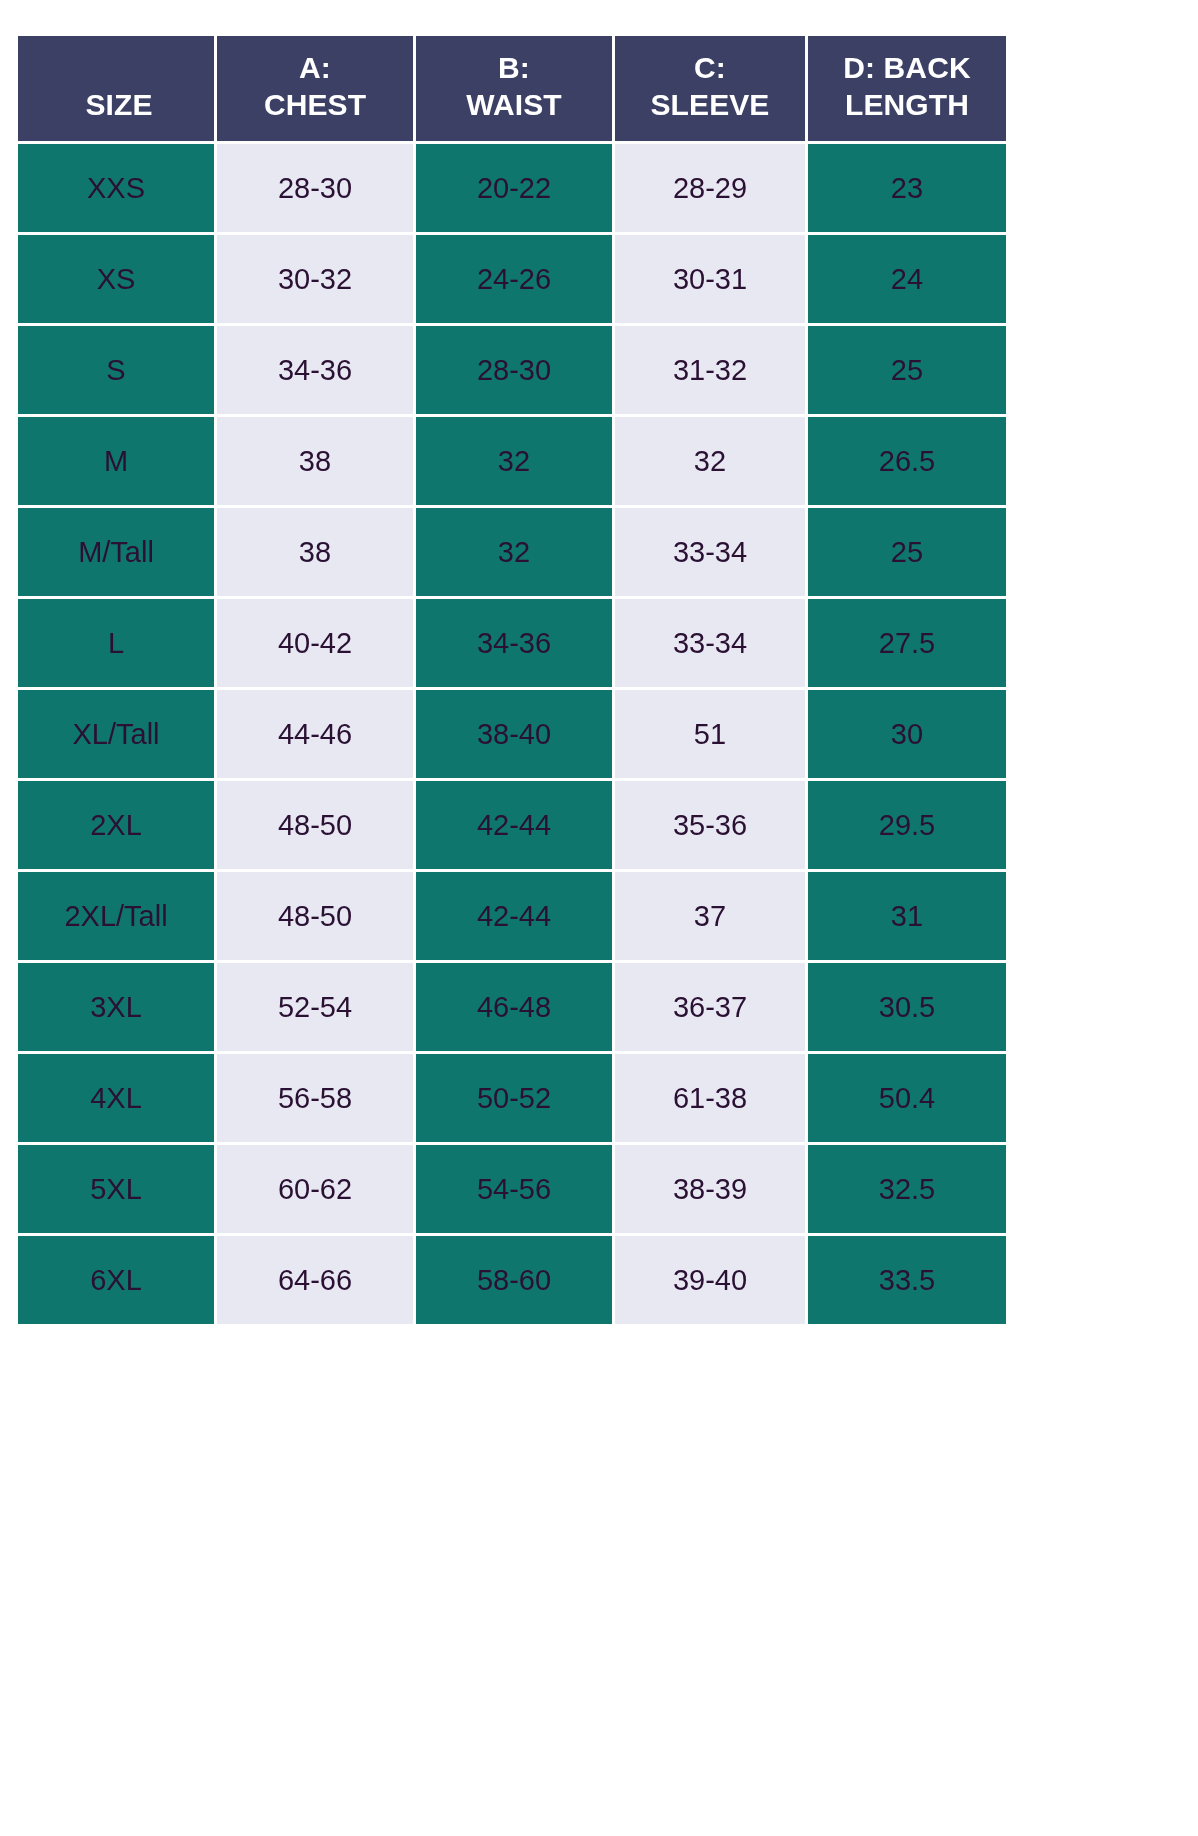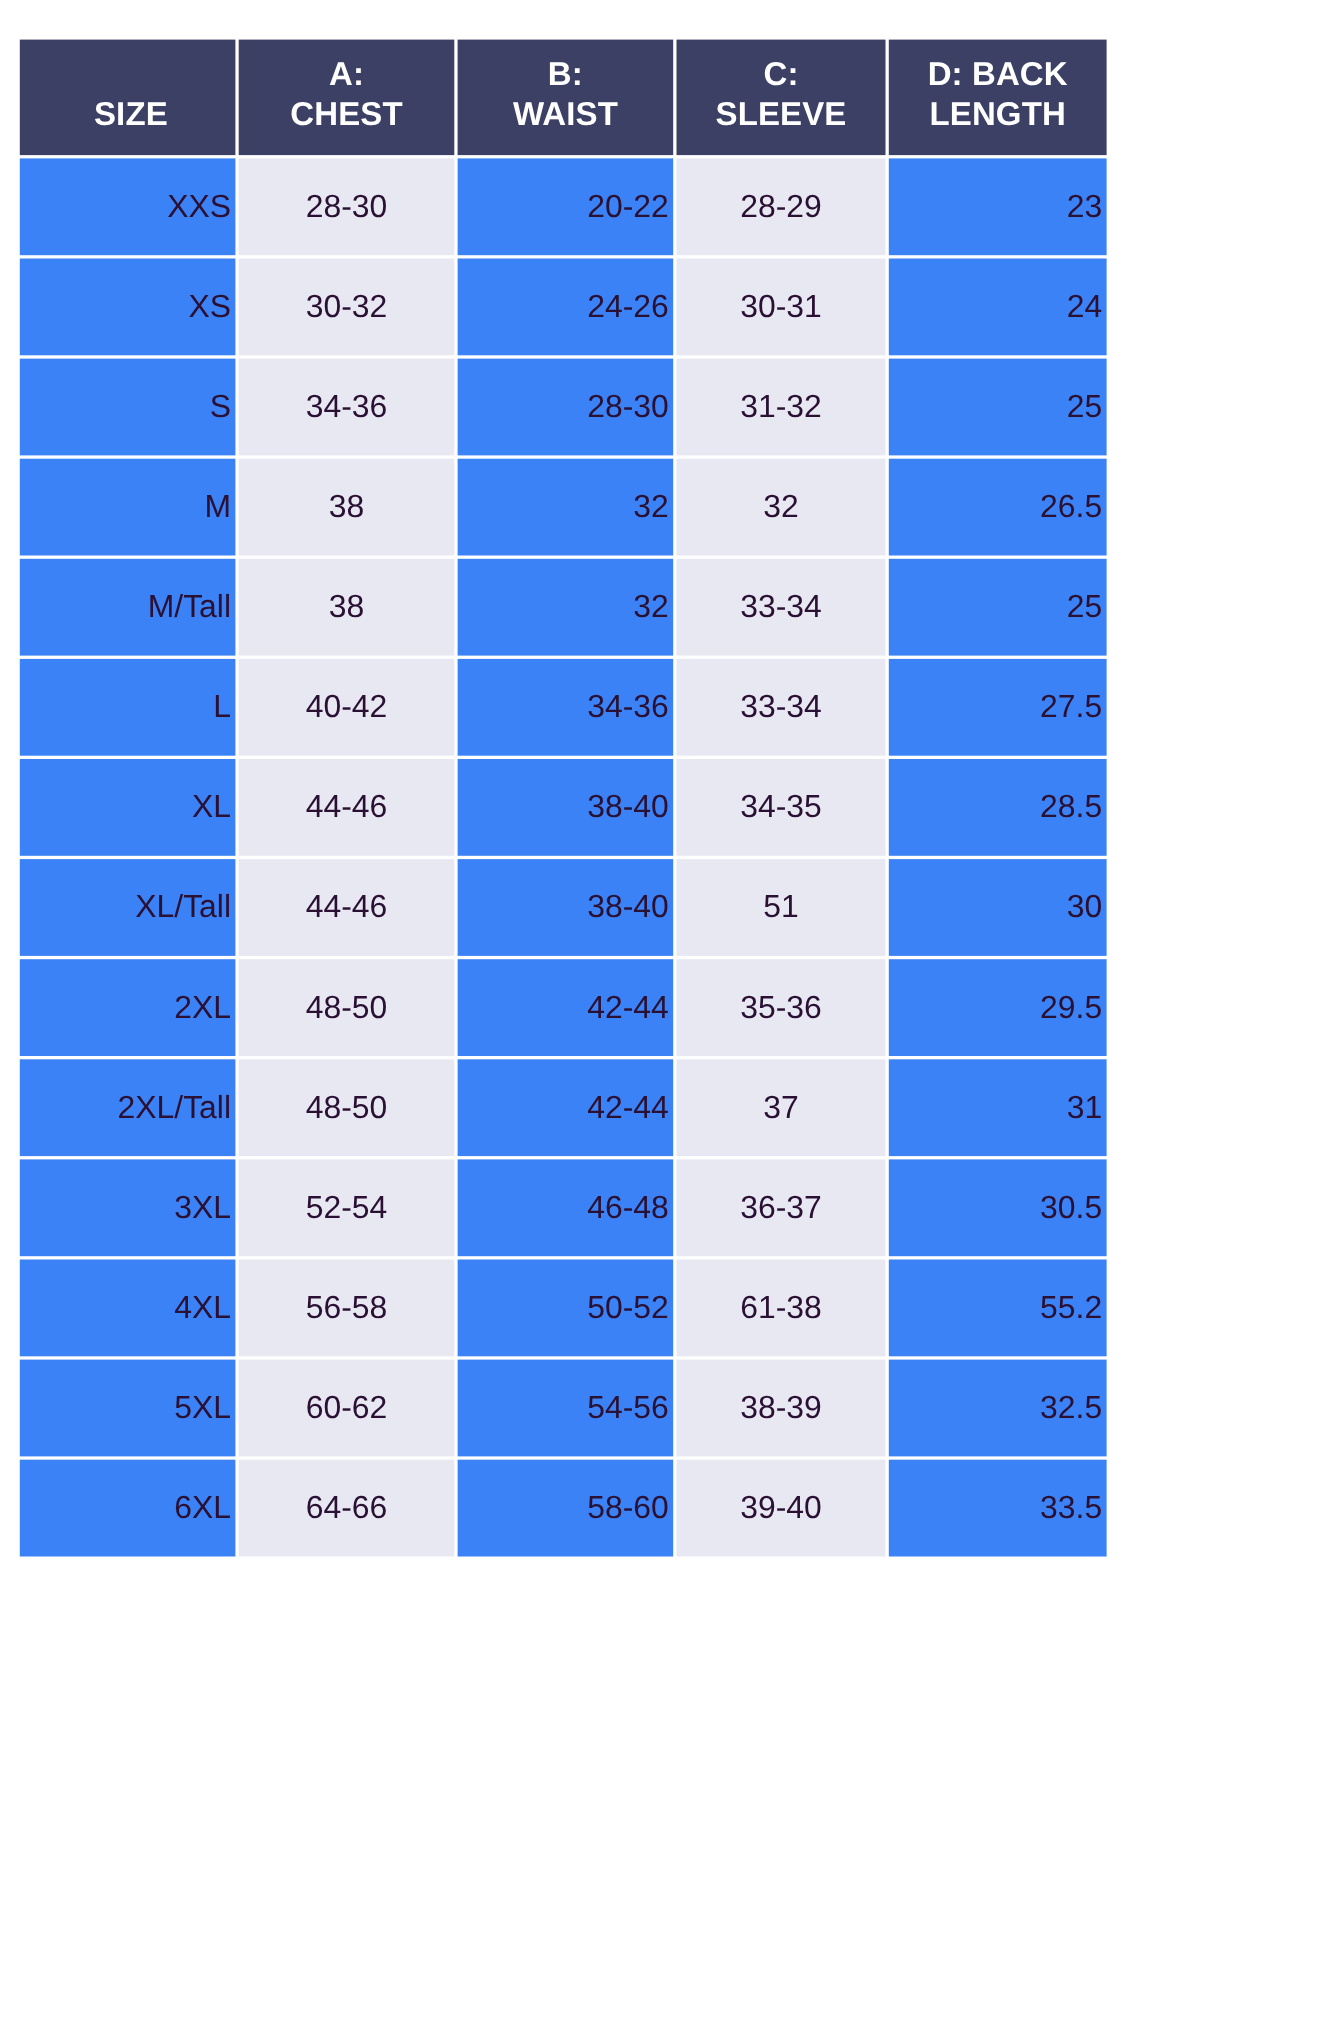--- a/index.html
+++ b/index.html
@@ -67,21 +67,21 @@
     font-size: 29px;
     font-weight: normal;
     text-align: center;
     vertical-align: middle;
     height: 88px;
     padding: 0 4px;
     box-sizing: border-box;
   }
 
   
-  tbody td.col-odd  { background: #3b82f6; text-align: right; }
+  tbody td.col-odd  { background: #0f766e; }
   tbody td.col-even { background: #e8e8f3; }
 </style>
 </head>
 <body>
 
 <div id="size-chart-wrap">
   <table class="size-table">
     <colgroup>
       <col class="c-size">
       <col class="c-chest">
@@ -150,27 +150,20 @@
           <td class="col-odd">25</td>
         </tr>
         <tr>
           <td class="col-odd">L</td>
           <td class="col-even">40-42</td>
           <td class="col-odd">34-36</td>
           <td class="col-even">33-34</td>
           <td class="col-odd">27.5</td>
         </tr>
         <tr>
-          <td class="col-odd">XL</td>
-          <td class="col-even">44-46</td>
-          <td class="col-odd">38-40</td>
-          <td class="col-even">34-35</td>
-          <td class="col-odd">28.5</td>
-        </tr>
-        <tr>
           <td class="col-odd">XL/Tall</td>
           <td class="col-even">44-46</td>
           <td class="col-odd">38-40</td>
           <td class="col-even">51</td>
           <td class="col-odd">30</td>
         </tr>
         <tr>
           <td class="col-odd">2XL</td>
           <td class="col-even">48-50</td>
           <td class="col-odd">42-44</td>
@@ -189,21 +182,21 @@
           <td class="col-even">52-54</td>
           <td class="col-odd">46-48</td>
           <td class="col-even">36-37</td>
           <td class="col-odd">30.5</td>
         </tr>
         <tr>
           <td class="col-odd">4XL</td>
           <td class="col-even">56-58</td>
           <td class="col-odd">50-52</td>
           <td class="col-even">61-38</td>
-          <td class="col-odd">55.2</td>
+          <td class="col-odd">50.4</td>
         </tr>
         <tr>
           <td class="col-odd">5XL</td>
           <td class="col-even">60-62</td>
           <td class="col-odd">54-56</td>
           <td class="col-even">38-39</td>
           <td class="col-odd">32.5</td>
         </tr>
         <tr>
           <td class="col-odd">6XL</td>

